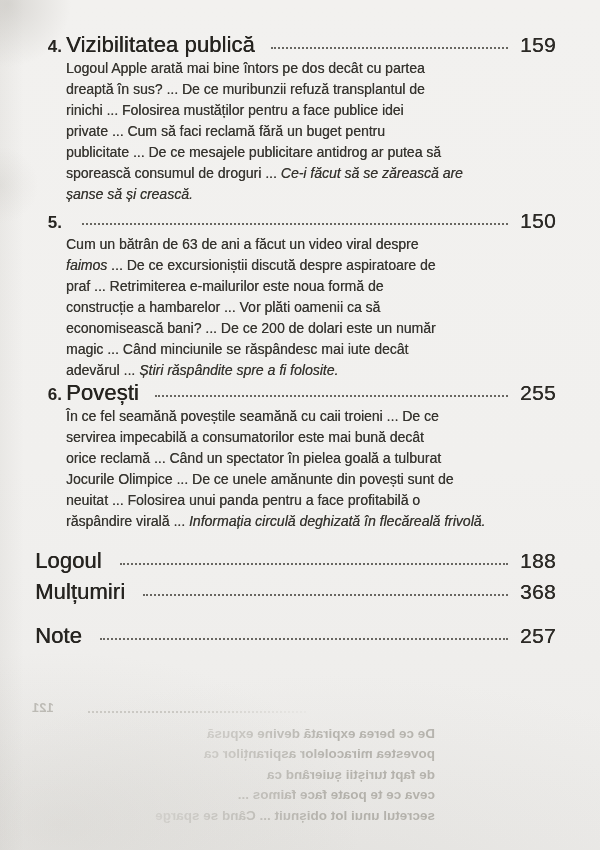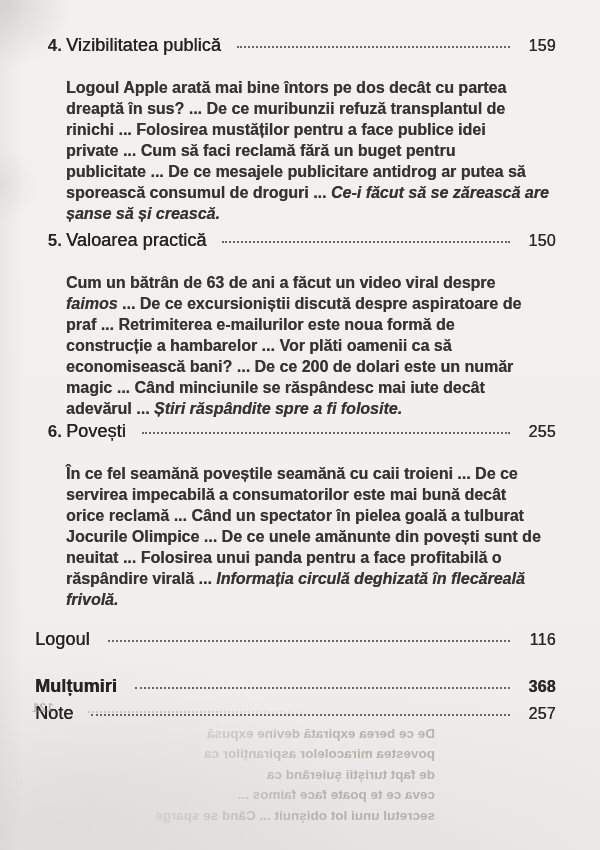--- a/index.html
+++ b/index.html
@@ -15,45 +15,45 @@
       linear-gradient(90deg, rgba(158,154,146,0.10) 0%, rgba(0,0,0,0) 4%),
       linear-gradient(180deg, #f2f1ef 0%, #f1f0ee 55%, #edecea 100%);
   }
   .toc{position:absolute;left:0;top:0;right:0;padding:34px 44px 0 42px;box-sizing:border-box;}
   .entry .row{display:flex;align-items:baseline;line-height:22px;}
   .num{
     width:20px;margin-right:4px;text-align:right;flex:0 0 auto;
     font-weight:bold;font-size:17px;color:#262420;
   }
   .title{
-    flex:0 0 auto;font-size:18px;color:#262420;white-space:nowrap;
+    flex:0 0 auto;font-size:22px;color:#262420;white-space:nowrap;
     letter-spacing:0.1px;text-shadow:0.4px 0 0 currentColor;
   }
   .leader{
     flex:1 1 auto;min-width:30px;height:0;
     border-bottom:2px dotted #514f49;
     margin:0 12px 0 16px;position:relative;top:-3px;opacity:0.85;
   }
   .pageno{
     flex:0 0 auto;min-width:34px;text-align:right;
-    font-size:16px;color:#2c2a26;text-shadow:0.3px 0 0 currentColor;letter-spacing:0.3px;
+    font-size:21px;color:#2c2a26;text-shadow:0.3px 0 0 currentColor;letter-spacing:0.3px;
   }
   .summary{
-    margin:20px 0 0 24px;width:515px;
-    font-size:16px;line-height:21px;white-space:pre-line;
-    color:#36342f;text-shadow:0.25px 0 0 rgba(54,52,47,0.75);font-weight:bold;
+    margin:0 0 0 24px;width:515px;
+    font-size:14px;line-height:21px;white-space:pre-line;
+    color:#36342f;text-shadow:0.25px 0 0 rgba(54,52,47,0.75);
   }
   .summary i{font-style:italic;}
   .plain .row{margin-left:-7px;}
   .plain .leader{margin-left:18px;}
   .e-ch5{margin-top:5px;}
   .e-ch6{margin-top:1px;}
   .e-epilog{margin-top:18px;}
-  .e-multumiri{margin-top:24px;font-weight:bold;}
-  .e-note{margin-top:4px;}
+  .e-multumiri{margin-top:9px;}
+  .e-note{margin-top:22px;}
 
   
   .showthrough{position:absolute;inset:0;pointer-events:none;}
   .st-pageno{
     position:absolute;left:32px;top:700px;
     font-size:13px;font-weight:bold;color:#908d84;opacity:0.5;
     transform:scaleX(-1);filter:blur(0.6px);
   }
   .st-dots{
     position:absolute;left:88px;top:711px;width:218px;height:0;
@@ -87,21 +87,20 @@
 rinichi ... Folosirea mustăților pentru a face publice idei
 private ... Cum să faci reclamă fără un buget pentru
 publicitate ... De ce mesajele publicitare antidrog ar putea să
 sporească consumul de droguri ... </span><i>Ce-i făcut să se zărească are
 șanse să și crească.</i></p>
   </section>
 
   <section class="entry e-ch5">
     <div class="row">
       <span class="num">5.</span>
-      <span class="title">Valoarea practică</span>
       <span class="leader"></span>
       <span class="pageno">150</span>
     </div>
     <p class="summary"><span>Cum un bătrân de 63 de ani a făcut un video viral despre
 </span><i>faimos</i><span> ... De ce excursioniștii discută despre aspiratoare de
 praf ... Retrimiterea e-mailurilor este noua formă de
 construcție a hambarelor ... Vor plăti oamenii ca să
 economisească bani? ... De ce 200 de dolari este un număr
 magic ... Când minciunile se răspândesc mai iute decât
 adevărul ... </span><i>Știri răspândite spre a fi folosite.</i></p>
@@ -120,21 +119,21 @@
 Jocurile Olimpice ... De ce unele amănunte din povești sunt de
 neuitat ... Folosirea unui panda pentru a face profitabilă o
 răspândire virală ... </span><i>Informația circulă deghizată în flecăreală frivolă.</i></p>
   </section>
 
   <section class="entry e-epilog plain">
     <div class="row">
 
       <span class="title">Logoul</span>
       <span class="leader"></span>
-      <span class="pageno">116</span>
+      <span class="pageno">188</span>
     </div>
   </section>
 
   <section class="entry e-multumiri plain">
     <div class="row">
 
       <span class="title">Mulțumiri</span>
       <span class="leader"></span>
       <span class="pageno">368</span>
     </div>

